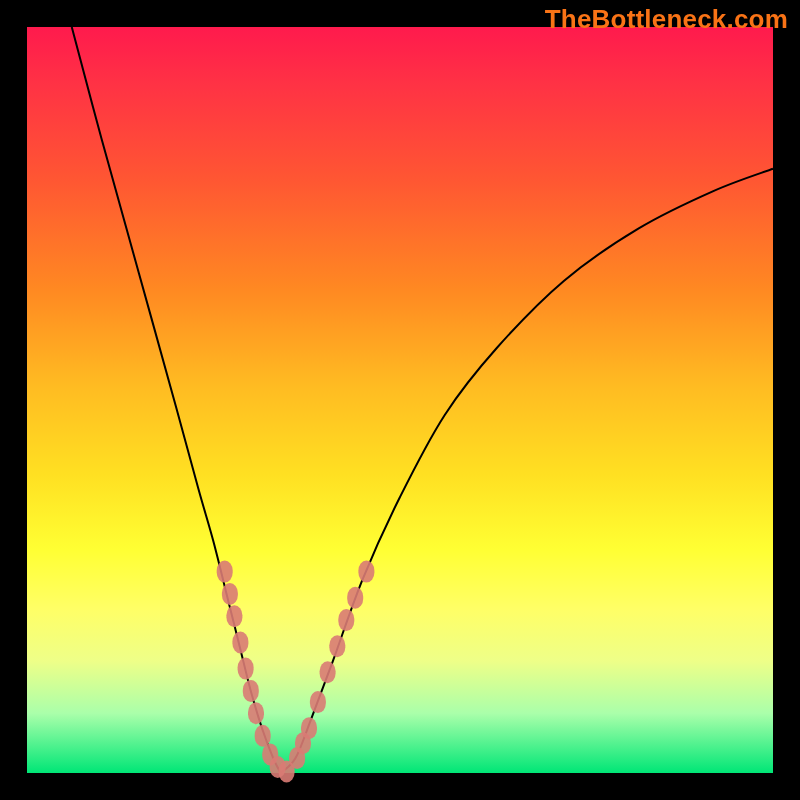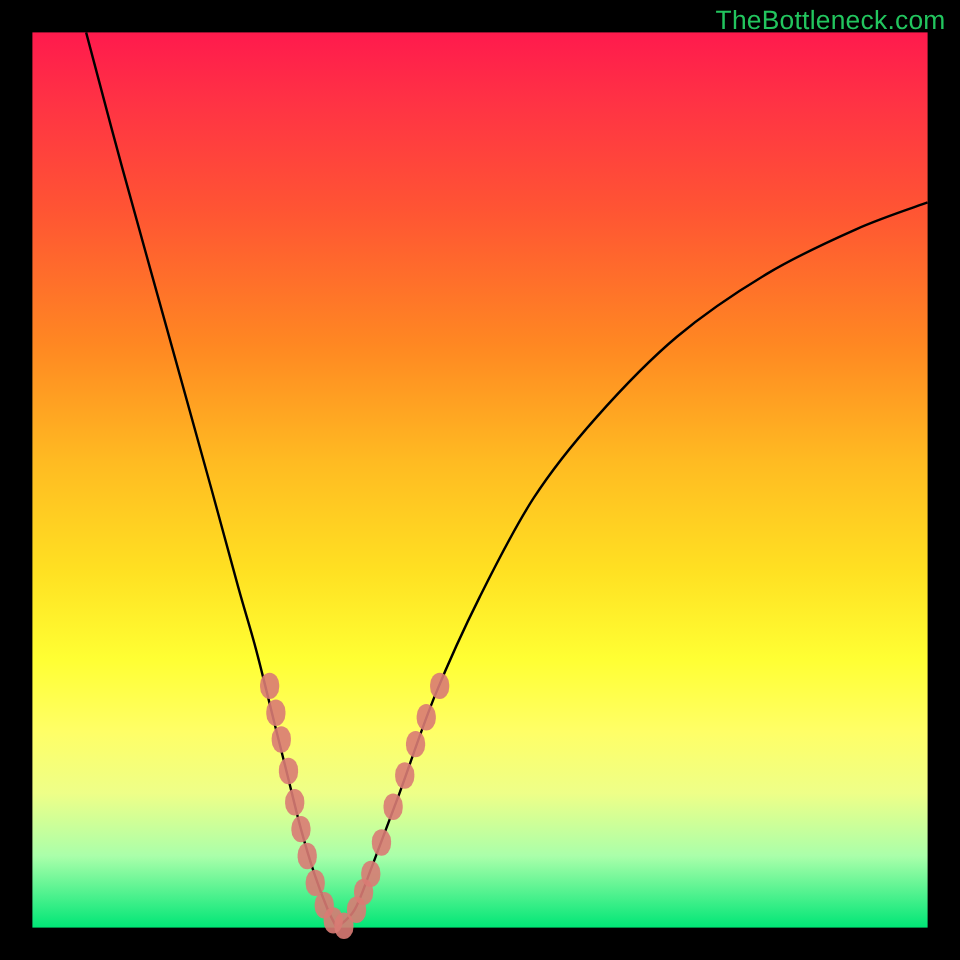--- a/index.html
+++ b/index.html
@@ -27,23 +27,23 @@
       #ffff66 78%,
       #eeff88 85%,
       #aaffaa 92%,
       #00e676 100%);
   }
   .watermark {
     position: absolute;
     top: 4px;
     right: 12px;
     font-family: Arial, Helvetica, sans-serif;
-    font-size: 22px;
-    font-weight: 400;
-    color: #22c55e;
+    font-size: 26px;
+    font-weight: 700;
+    color: #f97316;
     letter-spacing: 0.2px;
     user-select: none;
   }
   svg.curves {
     position: absolute;
     left: 0; top: 0;
     width: 746px; height: 746px;
     overflow: visible;
   }
   .curve { fill: none; stroke: #000; stroke-width: 2; }

